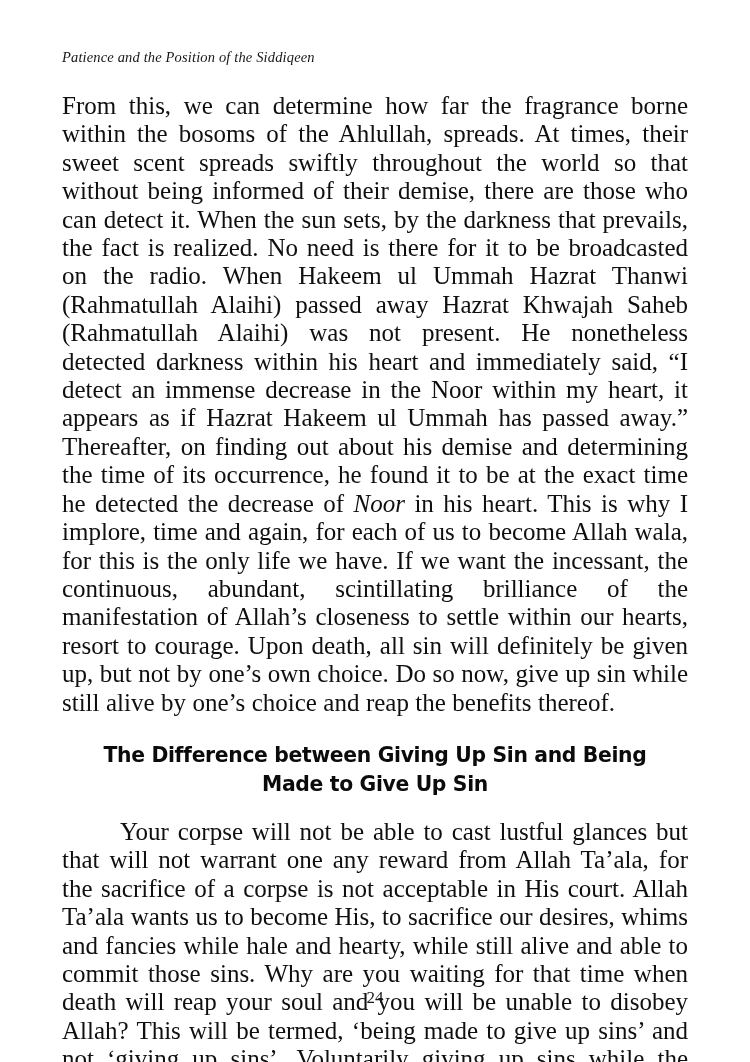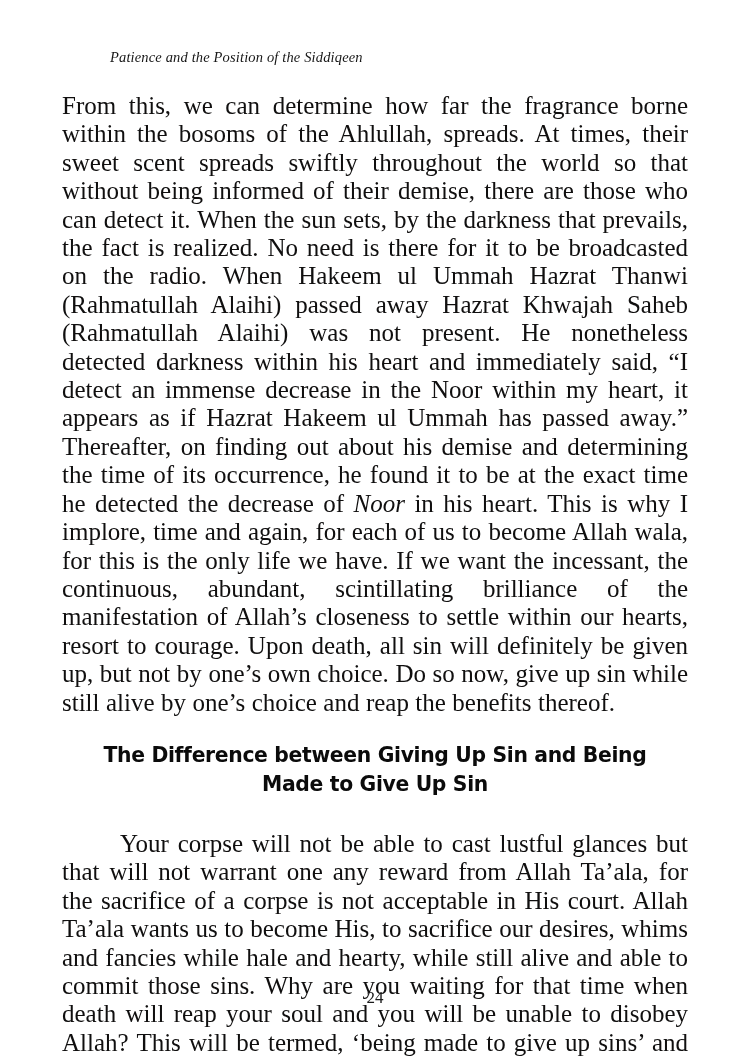--- a/index.html
+++ b/index.html
@@ -26,21 +26,20 @@
     left: 62px;
     top: 48px;
     width: 626px;
     font-family: "Liberation Serif", "DejaVu Serif", serif;
     font-style: italic;
     font-size: 14.5px;
     line-height: 18px;
     letter-spacing: 0.15px;
     color: #161616;
     white-space: nowrap;
-    margin-left: 48px;
   }
 
   
   .column {
     position: absolute;
     left: 62px;
     top: 92px;
     width: 626px;
   }
 
@@ -75,21 +74,21 @@
     color: #0b0b0b;
     margin: 0;
     letter-spacing: -0.35px;
     transform: scaleX(0.955);
     transform-origin: center center;
     white-space: normal;
   }
 
   .heading-block {
     margin-top: 23px;
-    margin-bottom: 32px;
+    margin-bottom: 20px;
   }
 
   
   .folio {
     position: absolute;
     left: 0;
     right: 0;
     top: 988px;
     text-align: center;
     font-family: "Liberation Serif", "DejaVu Serif", serif;

